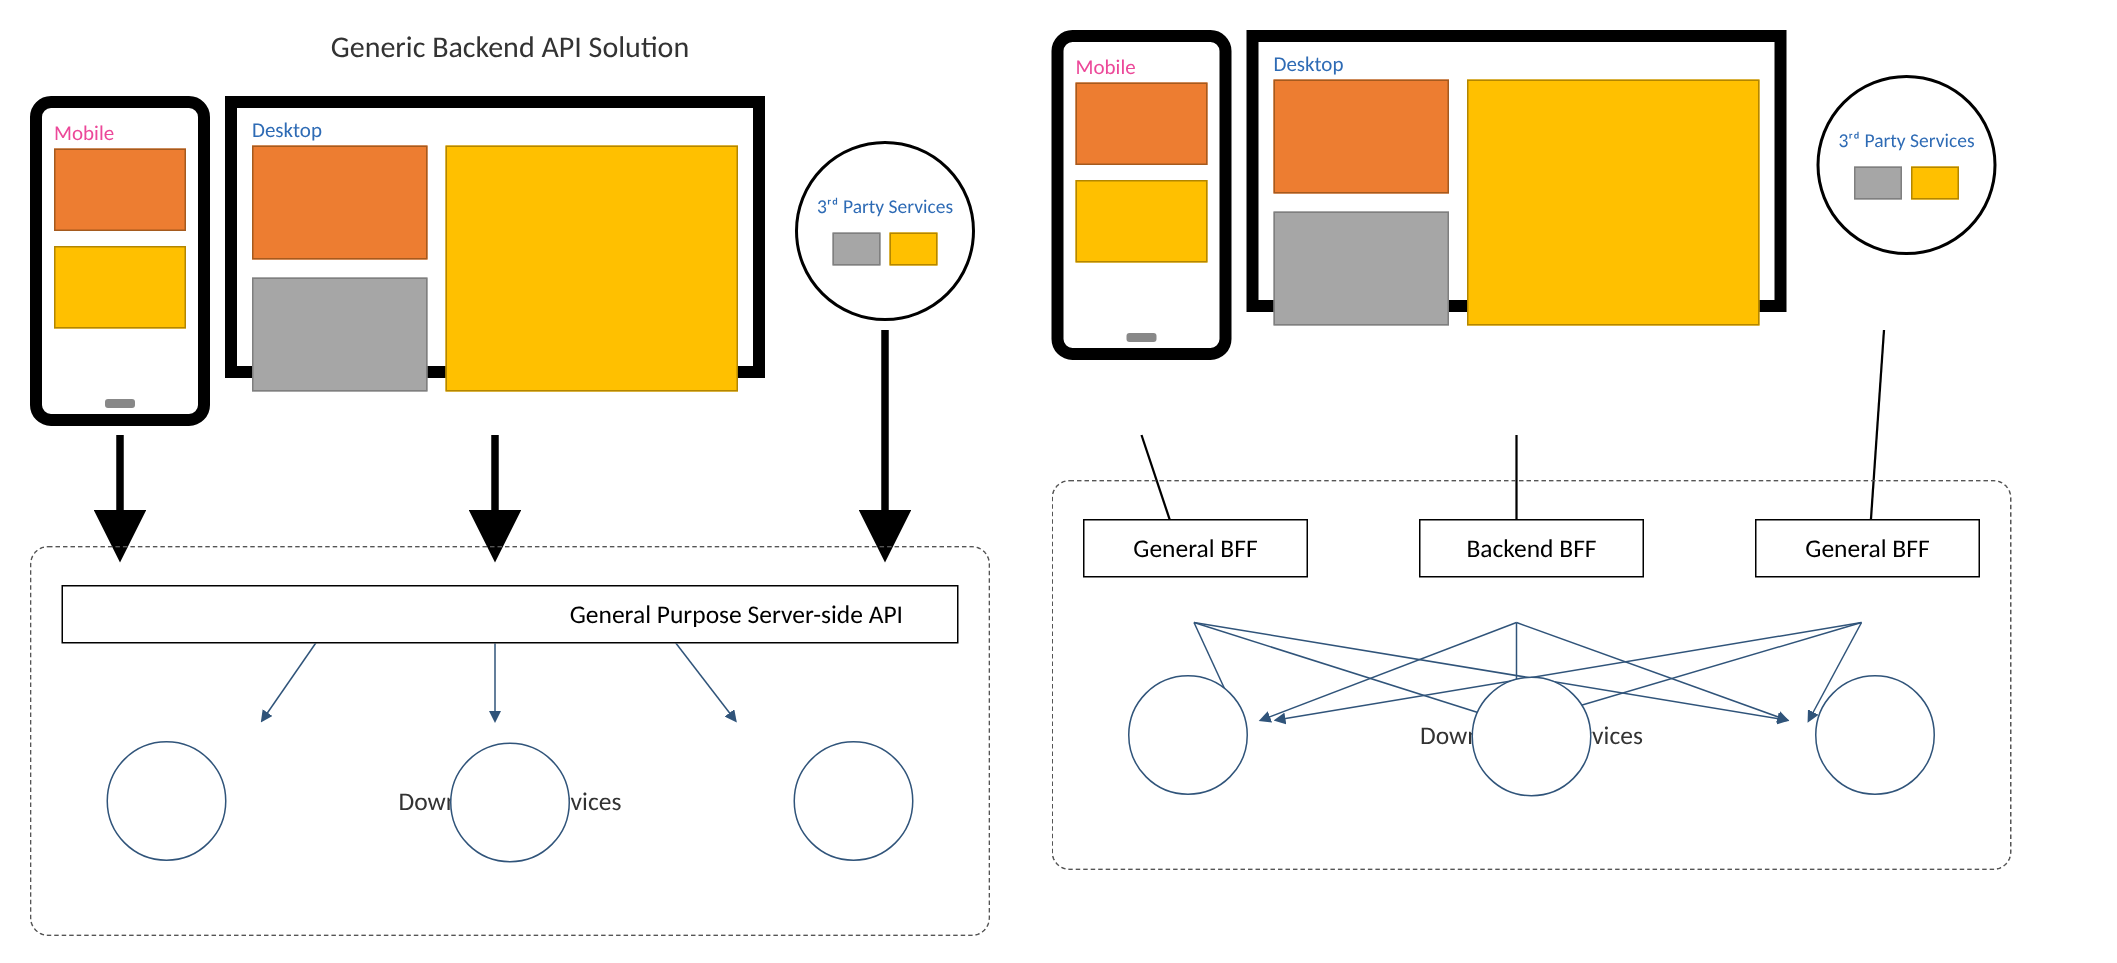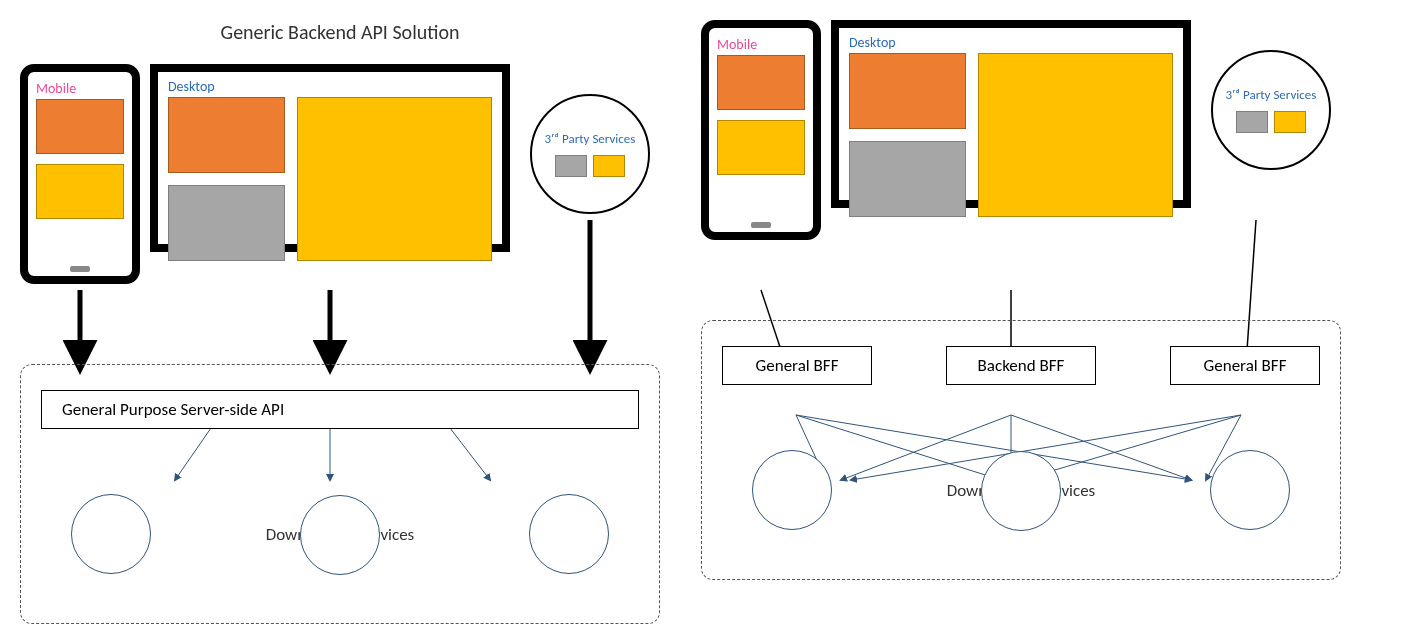--- a/index.html
+++ b/index.html
@@ -151,22 +151,22 @@
   .server-box {
     border: 1.5px dashed #555;
     border-radius: 12px;
     margin-top: 70px;
     padding: 25px 20px 20px 20px;
     position: relative;
     height: 260px;
   }
   .api-box {
     border: 1.5px solid #000;
-    padding: 8px 20px;
-    text-align: left;
+    padding: 8px 36px;
+    text-align: right;
     font-size: 17px;
     background: #fff;
   }
   .bff-row {
     display: flex;
     gap: 60px;
     justify-content: space-between;
   }
   .bff-box {
     border: 1.5px solid #000;

